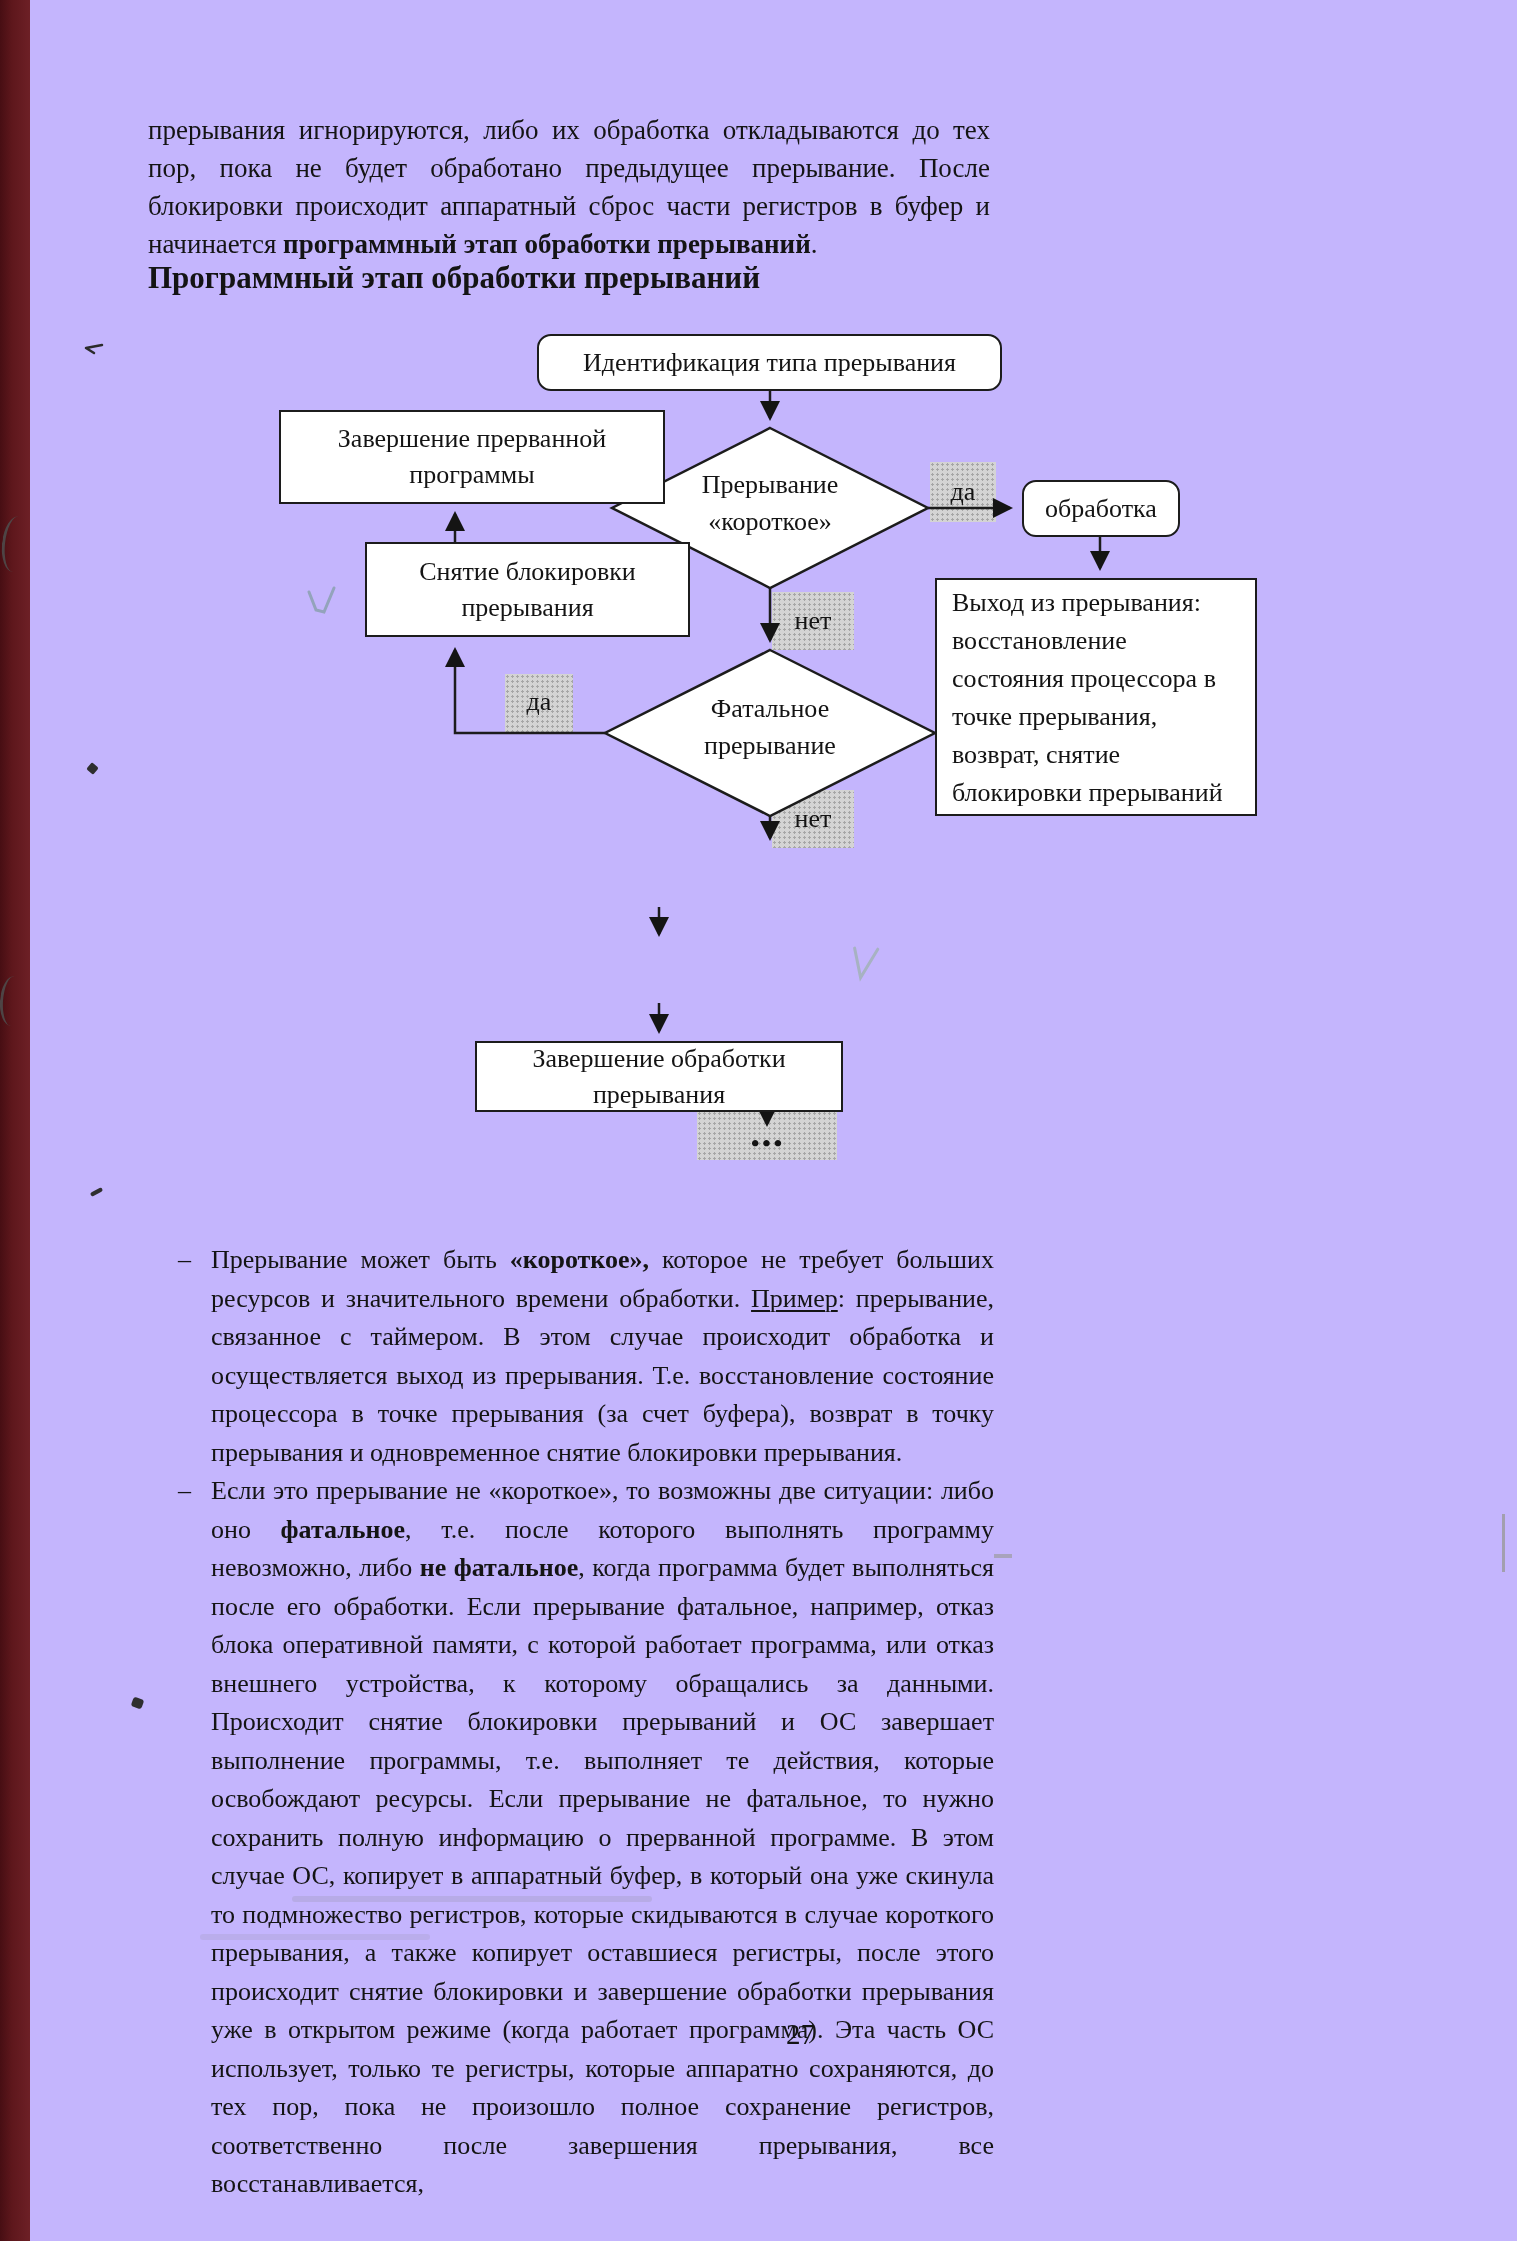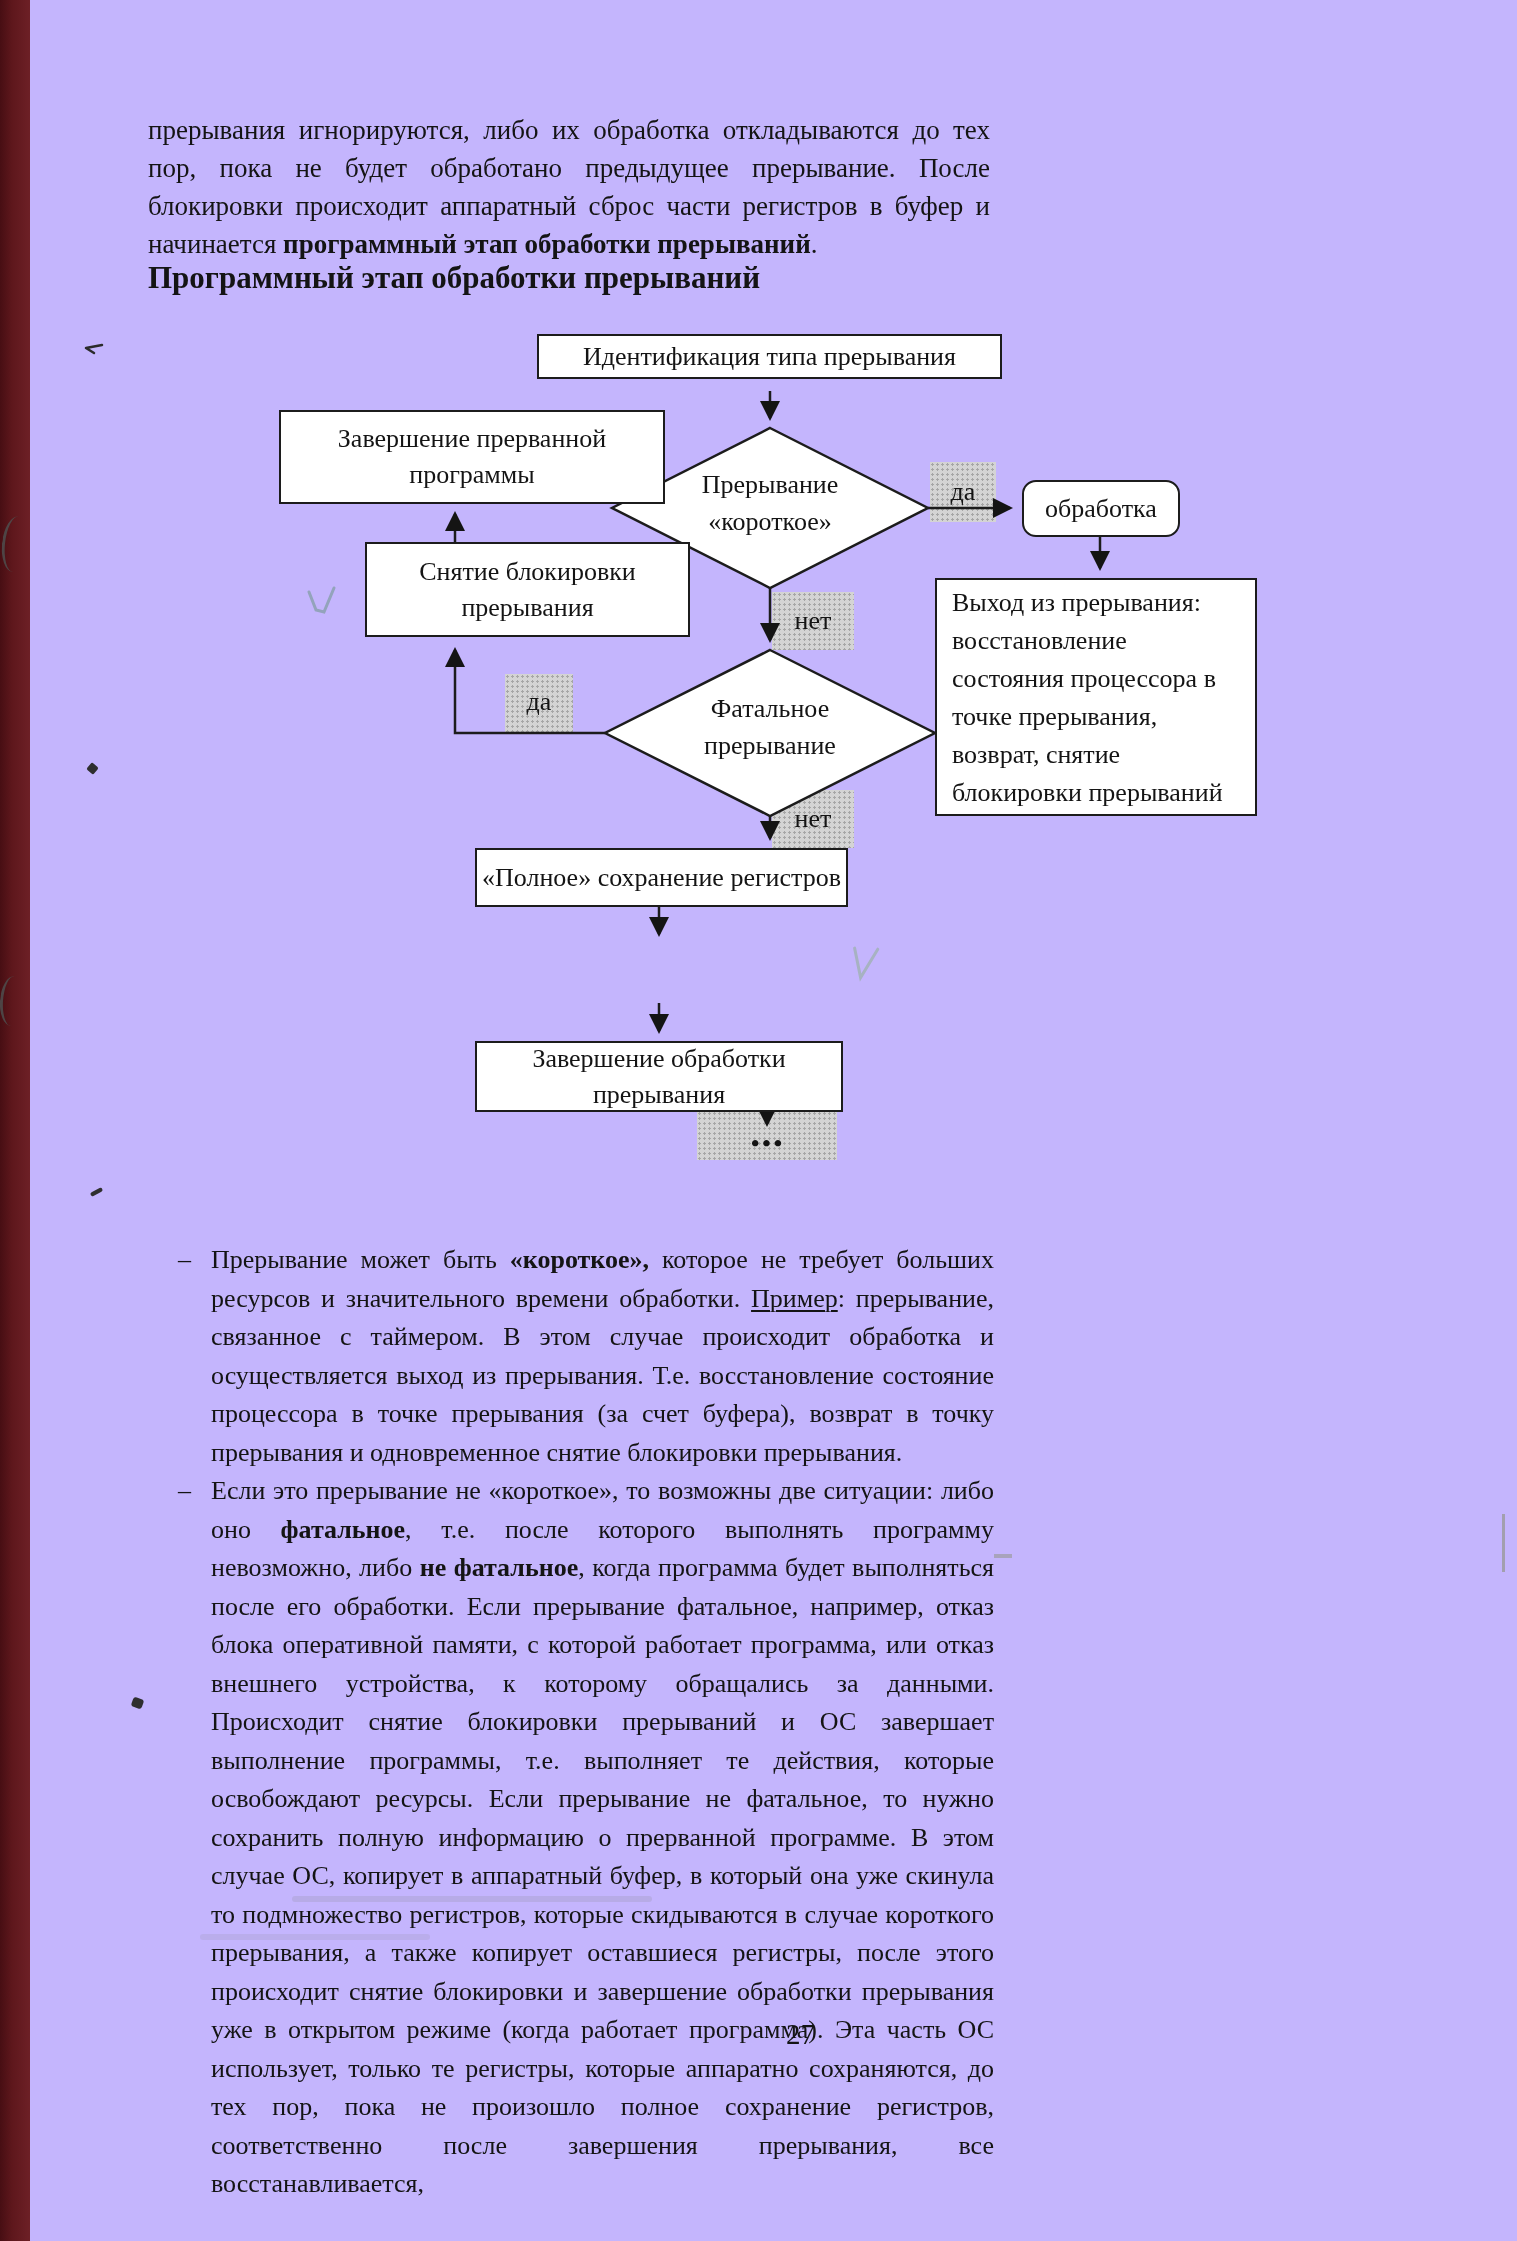--- a/index.html
+++ b/index.html
@@ -92,21 +92,21 @@
       <line x1="659" y1="907" x2="659" y2="934" marker-end="url(#ah)"></line>
       <line x1="659" y1="1003" x2="659" y2="1031" marker-end="url(#ah)"></line>
       <line x1="767" y1="1098" x2="767" y2="1124" marker-end="url(#ah)"></line>
     </g>
     <g fill="#ffffff" stroke="#1c1c1c" stroke-width="2.5">
       <polygon points="770,428 928,508 770,588 612,508"></polygon>
       <polygon points="770,650 935,733 770,816 605,733"></polygon>
     </g>
   </svg>
 
-  <div class="fbox" style="left:537px;top:334px;width:465px;height:45px;">
+  <div class="fbox" style="left:537px;top:334px;width:465px;height:57px;border-radius:14px;">
     <div>Идентификация типа прерывания</div>
   </div>
 
   <div class="fbox" style="left:279px;top:410px;width:386px;height:94px;">
     <div>Завершение прерванной</div>
     <div>программы</div>
   </div>
 
   <div class="fbox" style="left:365px;top:542px;width:325px;height:95px;">
     <div>Снятие блокировки</div>
@@ -119,23 +119,20 @@
 
   <div class="fbox leftalign" style="left:935px;top:578px;width:322px;height:238px;justify-content:flex-start;">
     <div>Выход из прерывания:</div>
     <div>восстановление</div>
     <div>состояния процессора в</div>
     <div>точке прерывания,</div>
     <div>возврат, снятие</div>
     <div>блокировки прерываний</div>
   </div>
 
-  <div class="fbox" style="left:475px;top:848px;width:373px;height:59px;">
-    <div>«Полное» сохранение регистров</div>
-  </div>
 
 
   <div class="fbox" style="left:475px;top:1041px;width:368px;height:71px;">
     <div>Завершение обработки прерывания</div>
   </div>
 
   <div class="dtext" style="left:645px;top:466px;width:250px;">
     <div>Прерывание</div>
     <div>«короткое»</div>
   </div>

